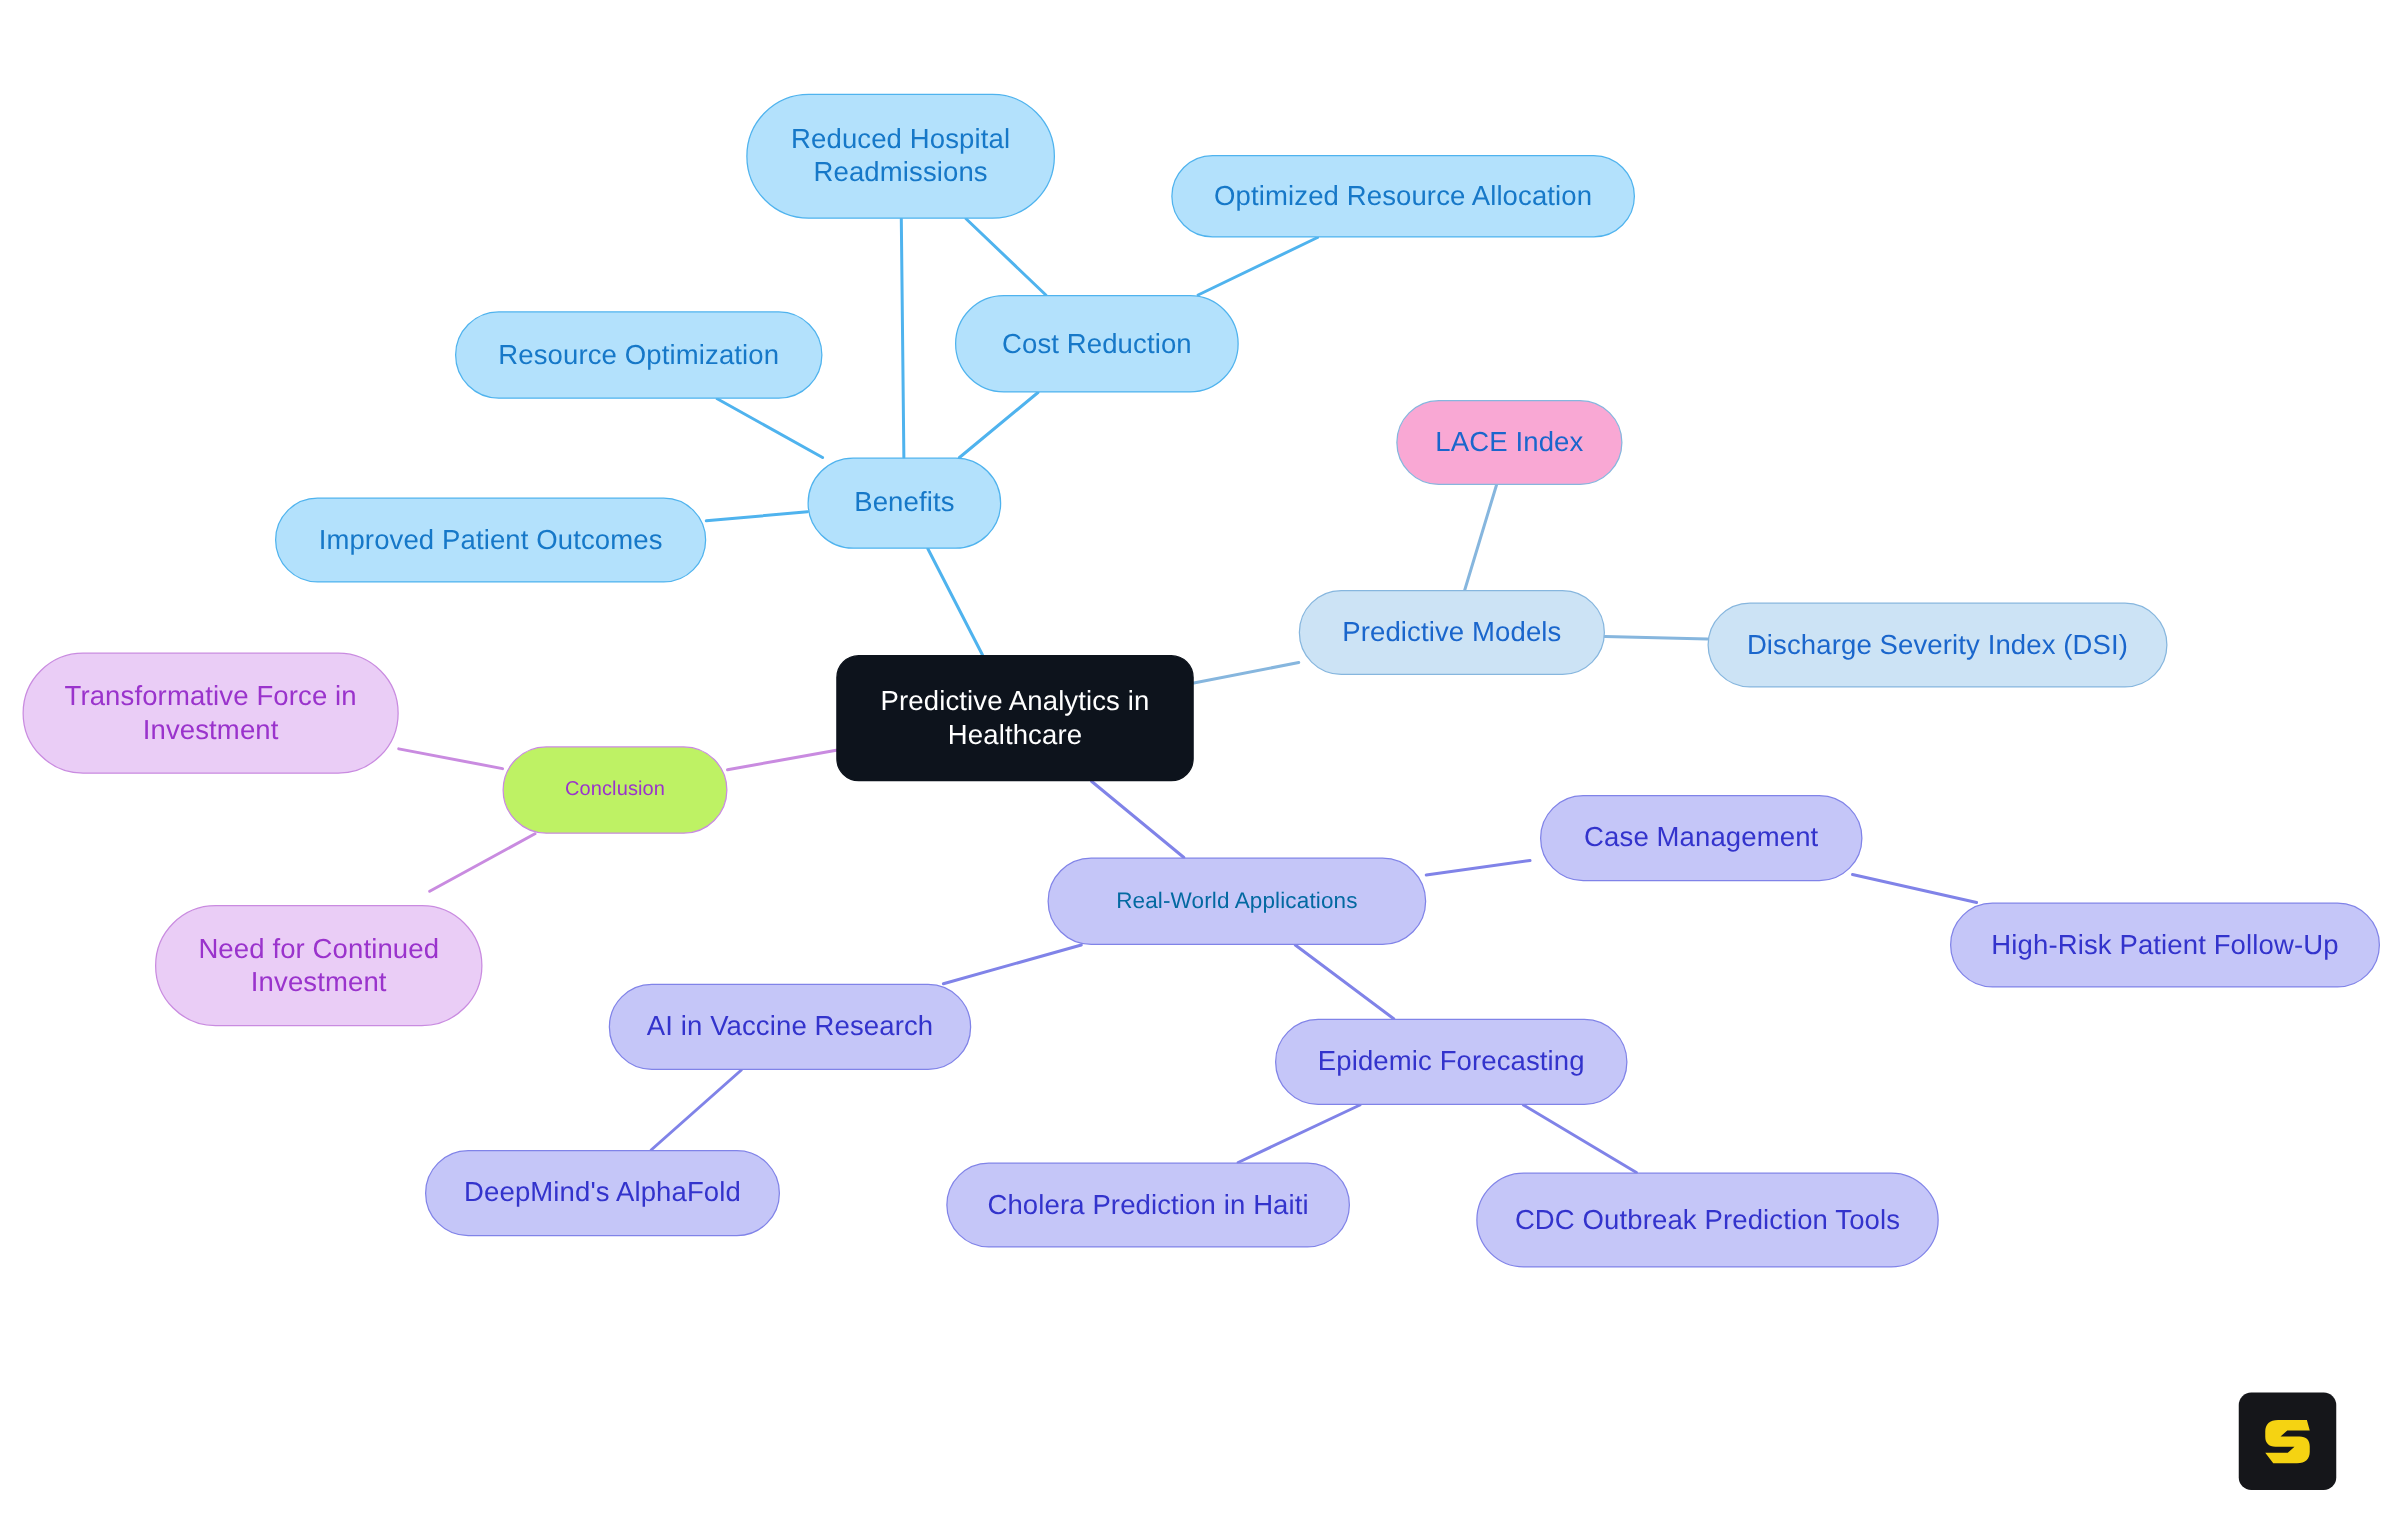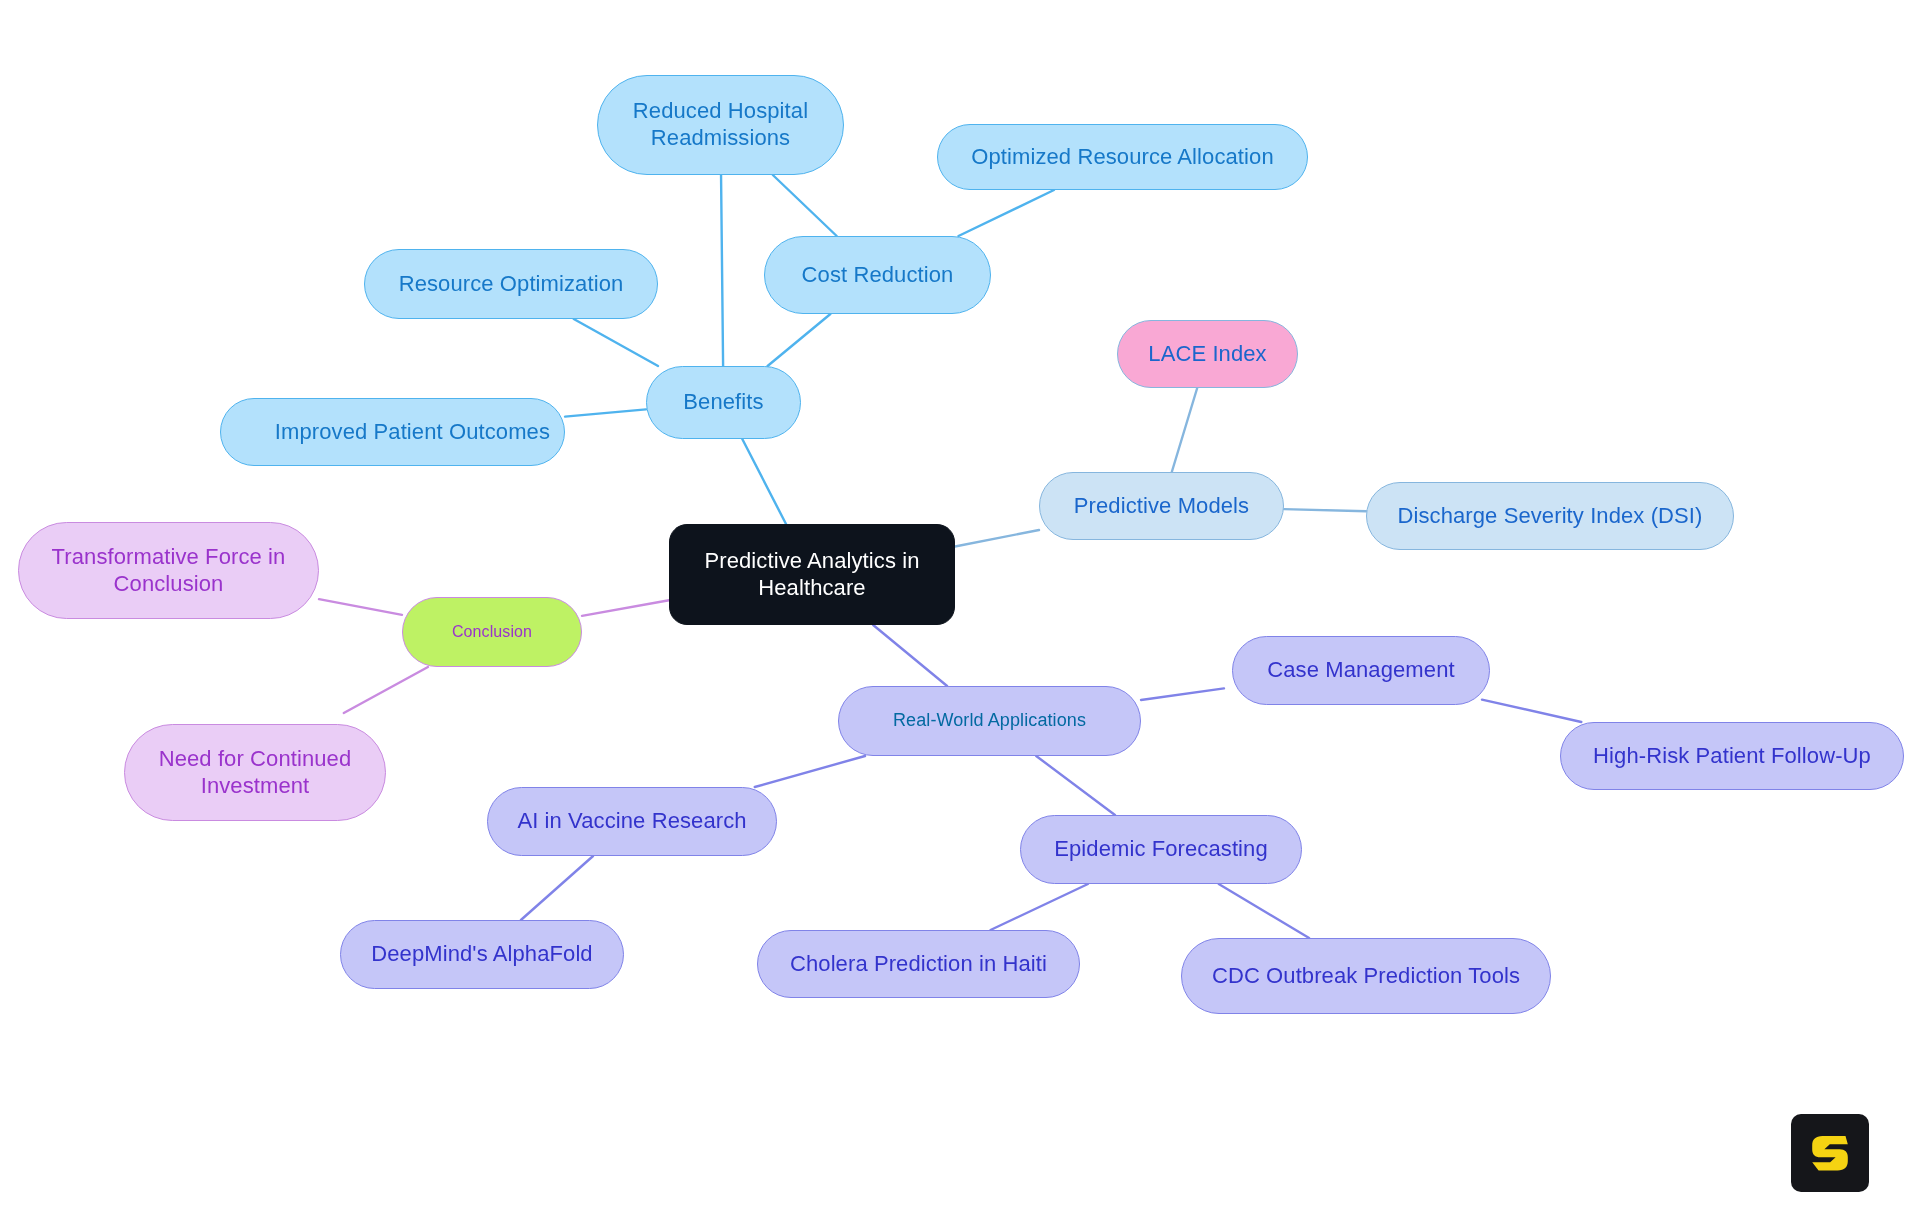--- a/index.html
+++ b/index.html
@@ -85,35 +85,35 @@
     </svg>
   <div id="node-layer">
       <div class="node root" style="left: 669px; top: 524px; width: 286px; height: 101px; background: rgb(13, 19, 28); border-color: rgb(13, 19, 28); color: rgb(255, 255, 255); font-size: 22px;"><span class="node-label">Predictive Analytics in
 Healthcare</span></div>
       <div class="node" style="left: 646px; top: 366px; width: 155px; height: 73px; background: rgb(179, 225, 252); border-color: rgb(79, 179, 238); color: rgb(22, 120, 200); font-size: 22px;"><span class="node-label">Benefits</span></div>
       <div class="node" style="left: 597px; top: 75px; width: 247px; height: 100px; background: rgb(179, 225, 252); border-color: rgb(79, 179, 238); color: rgb(22, 120, 200); font-size: 22px;"><span class="node-label">Reduced Hospital
 Readmissions</span></div>
       <div class="node" style="left: 764px; top: 236px; width: 227px; height: 78px; background: rgb(179, 225, 252); border-color: rgb(79, 179, 238); color: rgb(22, 120, 200); font-size: 22px;"><span class="node-label">Cost Reduction</span></div>
       <div class="node" style="left: 937px; top: 124px; width: 371px; height: 66px; background: rgb(179, 225, 252); border-color: rgb(79, 179, 238); color: rgb(22, 120, 200); font-size: 22px;"><span class="node-label">Optimized Resource Allocation</span></div>
       <div class="node" style="left: 364px; top: 249px; width: 294px; height: 70px; background: rgb(179, 225, 252); border-color: rgb(79, 179, 238); color: rgb(22, 120, 200); font-size: 22px;"><span class="node-label">Resource Optimization</span></div>
-      <div class="node" style="left: 220px; top: 398px; width: 345px; height: 68px; background: rgb(179, 225, 252); border-color: rgb(79, 179, 238); color: rgb(22, 120, 200); font-size: 22px; text-align: right;"><span class="node-label">Improved Patient Outcomes</span></div>
+      <div class="node" style="left: 220px; top: 398px; width: 345px; height: 68px; background: rgb(179, 225, 252); border-color: rgb(79, 179, 238); color: rgb(22, 120, 200); font-size: 22px;"><span class="node-label">Improved Patient Outcomes</span></div>
       <div class="node" style="left: 1039px; top: 472px; width: 245px; height: 68px; background: rgb(204, 227, 245); border-color: rgb(134, 182, 222); color: rgb(26, 102, 204); font-size: 22px;"><span class="node-label">Predictive Models</span></div>
       <div class="node" style="left: 1117px; top: 320px; width: 181px; height: 68px; background: #f9a8d4; border-color: rgb(134, 182, 222); color: rgb(26, 102, 204); font-size: 22px;"><span class="node-label">LACE Index</span></div>
       <div class="node" style="left: 1366px; top: 482px; width: 368px; height: 68px; background: rgb(204, 227, 245); border-color: rgb(134, 182, 222); color: rgb(26, 102, 204); font-size: 22px;"><span class="node-label">Discharge Severity Index (DSI)</span></div>
       <div class="node" style="left: 838px; top: 686px; width: 303px; height: 70px; background: rgb(197, 198, 248); border-color: rgb(128, 131, 232); color: #0369a1; font-size: 18px;"><span class="node-label">Real-World Applications</span></div>
       <div class="node" style="left: 1232px; top: 636px; width: 258px; height: 69px; background: rgb(197, 198, 248); border-color: rgb(128, 131, 232); color: rgb(51, 51, 204); font-size: 22px;"><span class="node-label">Case Management</span></div>
       <div class="node" style="left: 1560px; top: 722px; width: 344px; height: 68px; background: rgb(197, 198, 248); border-color: rgb(128, 131, 232); color: rgb(51, 51, 204); font-size: 22px;"><span class="node-label">High-Risk Patient Follow-Up</span></div>
       <div class="node" style="left: 1020px; top: 815px; width: 282px; height: 69px; background: rgb(197, 198, 248); border-color: rgb(128, 131, 232); color: rgb(51, 51, 204); font-size: 22px;"><span class="node-label">Epidemic Forecasting</span></div>
       <div class="node" style="left: 757px; top: 930px; width: 323px; height: 68px; background: rgb(197, 198, 248); border-color: rgb(128, 131, 232); color: rgb(51, 51, 204); font-size: 22px; align-items: center;"><span class="node-label">Cholera Prediction in Haiti</span></div>
       <div class="node" style="left: 1181px; top: 938px; width: 370px; height: 76px; background: rgb(197, 198, 248); border-color: rgb(128, 131, 232); color: rgb(51, 51, 204); font-size: 22px;"><span class="node-label">CDC Outbreak Prediction Tools</span></div>
       <div class="node" style="left: 487px; top: 787px; width: 290px; height: 69px; background: rgb(197, 198, 248); border-color: rgb(128, 131, 232); color: rgb(51, 51, 204); font-size: 22px;"><span class="node-label">AI in Vaccine Research</span></div>
       <div class="node" style="left: 340px; top: 920px; width: 284px; height: 69px; background: rgb(197, 198, 248); border-color: rgb(128, 131, 232); color: rgb(51, 51, 204); font-size: 22px;"><span class="node-label">DeepMind's AlphaFold</span></div>
       <div class="node" style="left: 402px; top: 597px; width: 180px; height: 70px; background: #bef264; border-color: rgb(201, 139, 224); color: rgb(154, 51, 204); font-size: 16px;"><span class="node-label">Conclusion</span></div>
       <div class="node" style="left: 18px; top: 522px; width: 301px; height: 97px; background: rgb(234, 205, 246); border-color: rgb(201, 139, 224); color: rgb(154, 51, 204); font-size: 22px;"><span class="node-label">Transformative Force in
-Conclusion</span></div>
+Investment</span></div>
       <div class="node" style="left: 124px; top: 724px; width: 262px; height: 97px; background: rgb(234, 205, 246); border-color: rgb(201, 139, 224); color: rgb(154, 51, 204); font-size: 22px;"><span class="node-label">Need for Continued
 Investment</span></div>
     </div>
   <div id="logo" style="left: 1791px; top: 1114px; width: 78px; height: 78px; background: rgb(21, 22, 26);">
     <svg width="52" height="52" viewBox="0 0 52 52">
       <path id="logo-path" d="M41.5 9 L18.5 9 C11.6 9 8.2 12.5 8.2 18.2 L8.2 22.4 C8.2 27.4 11.0 30.3 16.4 30.3 L31.6 30.3 L26.2 35.2 L8.2 35.2 L14.6 43.5 L33.6 43.5 C40.4 43.5 43.8 40.0 43.8 34.3 L43.8 30.1 C43.8 25.1 41.0 22.2 35.6 22.2 L20.4 22.2 L25.8 17.3 L43.8 17.3 Z" fill="#F5D312"></path>
     </svg>
   </div>
 </div>
 

